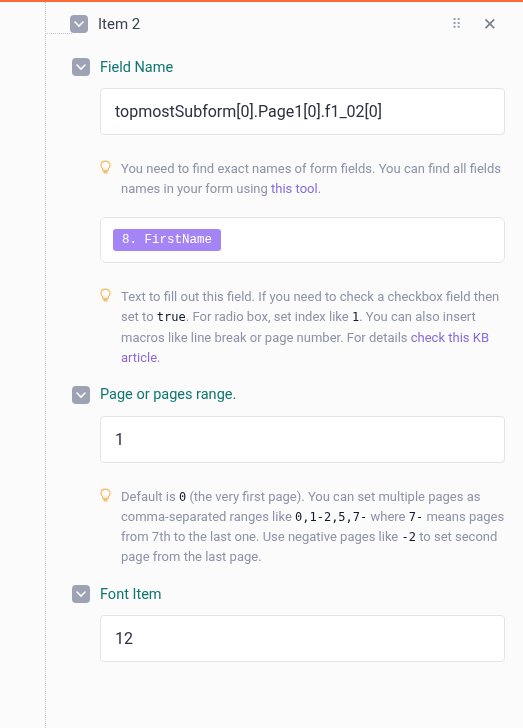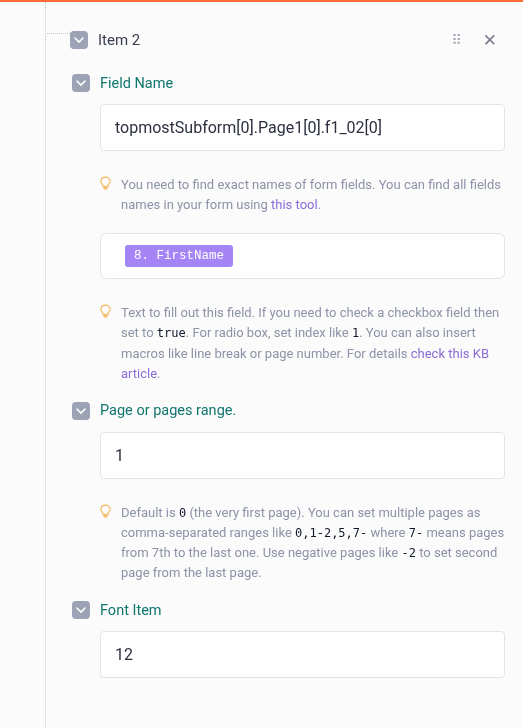--- a/index.html
+++ b/index.html
@@ -22,21 +22,21 @@
     left: 45px;
     top: 2px;
     bottom: 0;
     width: 0;
     border-left: 1px dotted #c8c8d0;
   }
   .panel {
     position: absolute;
     left: 72px;
     right: 18px;
-    top: 28px;
+    top: 12px;
   }
   .item-header {
     display: flex;
     align-items: center;
     gap: 10px;
     position: relative;
     left: -2px;
   }
   .item-header .spacer { flex: 1; }
   .chev {
@@ -100,21 +100,21 @@
     font-size: 16px;
     color: #2c3040;
     background: #fff;
     outline: none;
     font-family: inherit;
   }
   .macro-container {
     width: 100%;
     border: 1px solid #e2e4ea;
     border-radius: 6px;
-    padding: 10px 24px;
+    padding: 10px 12px;
     background: #fff;
     min-height: 46px;
     display: flex;
     align-items: center;
   }
   .macro-chip {
     background: #a585f5;
     color: #fff;
     font-family: "SFMono-Regular", Consolas, "Liberation Mono", Menlo, monospace;
     font-size: 12.5px;

